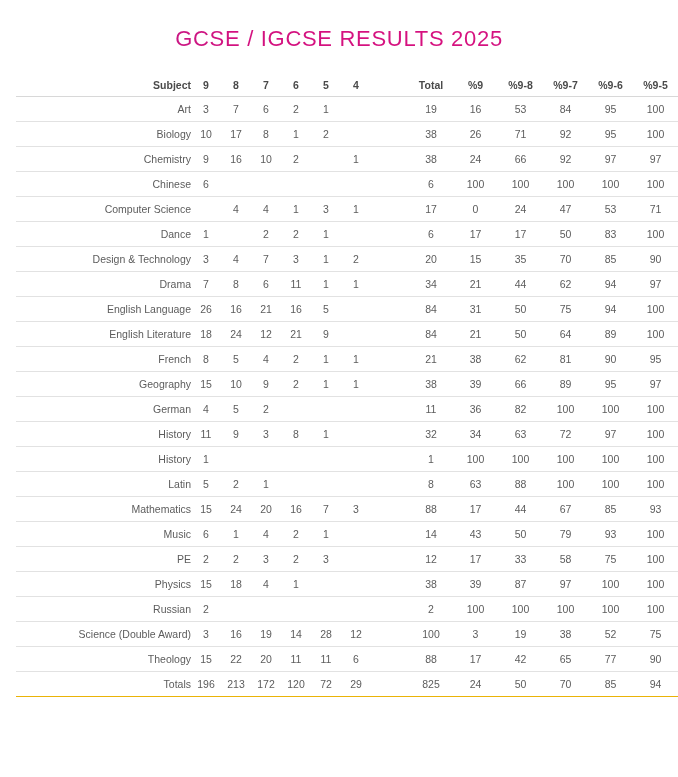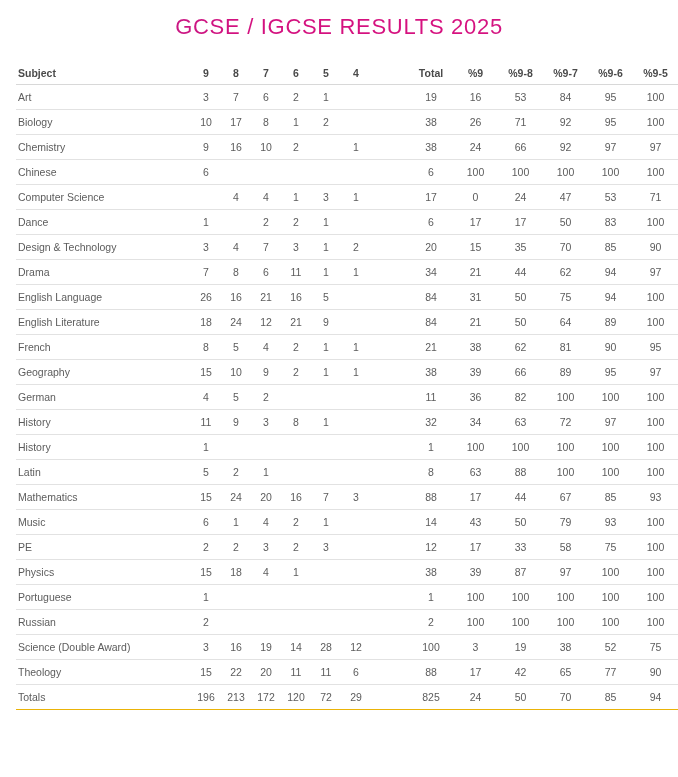--- a/index.html
+++ b/index.html
@@ -24,21 +24,21 @@
     padding: 0 16px;
     position: relative;
   }
 
   
   .title {
     text-align: center;
     font-size: 22px;
     font-weight: 400;
     letter-spacing: 0.7px;
-    padding-top: 14px;
+    padding-top: 26px;
     padding-bottom: 0;
     margin: 0;
     color: #cc1583;
     background: linear-gradient(90deg, #b4248e 0%, #d3117f 35%, #d6117f 70%, #c4208a 100%);
     -webkit-background-clip: text;
     background-clip: text;
     -webkit-text-fill-color: transparent;
     line-height: 1.2;
     white-space: nowrap;
   }
@@ -75,21 +75,21 @@
     border-bottom: 1px solid #eab308;
   }
 
   col.c-subject { width: 175px; }
   col.c-grade   { width: 30px; }
   col.c-gap     { width: 38px; }
   col.c-total   { width: 44px; }
   col.c-pct     { width: 45px; }
 
   th.subject-h, td.subject-c {
-    text-align: left;
+    text-align: right;
     padding-left: 2px;
     margin-left: 8px;
   }
   th.num-h, td.num-c {
     text-align: center;
   }
   th.total-h, td.total-c {
     text-align: center;
   }
   th.pct-h, td.pct-c {
@@ -454,36 +454,20 @@
           <td class="num-c"></td>
           <td></td>
           <td class="total-c">38</td>
           <td class="pct-c">39</td>
           <td class="pct-c">87</td>
           <td class="pct-c">97</td>
           <td class="pct-c">100</td>
           <td class="pct-c">100</td>
         </tr>
         <tr>
-          <td class="subject-c">Portuguese</td>
-          <td class="num-c">1</td>
-          <td class="num-c"></td>
-          <td class="num-c"></td>
-          <td class="num-c"></td>
-          <td class="num-c"></td>
-          <td class="num-c"></td>
-          <td></td>
-          <td class="total-c">1</td>
-          <td class="pct-c">100</td>
-          <td class="pct-c">100</td>
-          <td class="pct-c">100</td>
-          <td class="pct-c">100</td>
-          <td class="pct-c">100</td>
-        </tr>
-        <tr>
           <td class="subject-c">Russian</td>
           <td class="num-c">2</td>
           <td class="num-c"></td>
           <td class="num-c"></td>
           <td class="num-c"></td>
           <td class="num-c"></td>
           <td class="num-c"></td>
           <td></td>
           <td class="total-c">2</td>
           <td class="pct-c">100</td>

